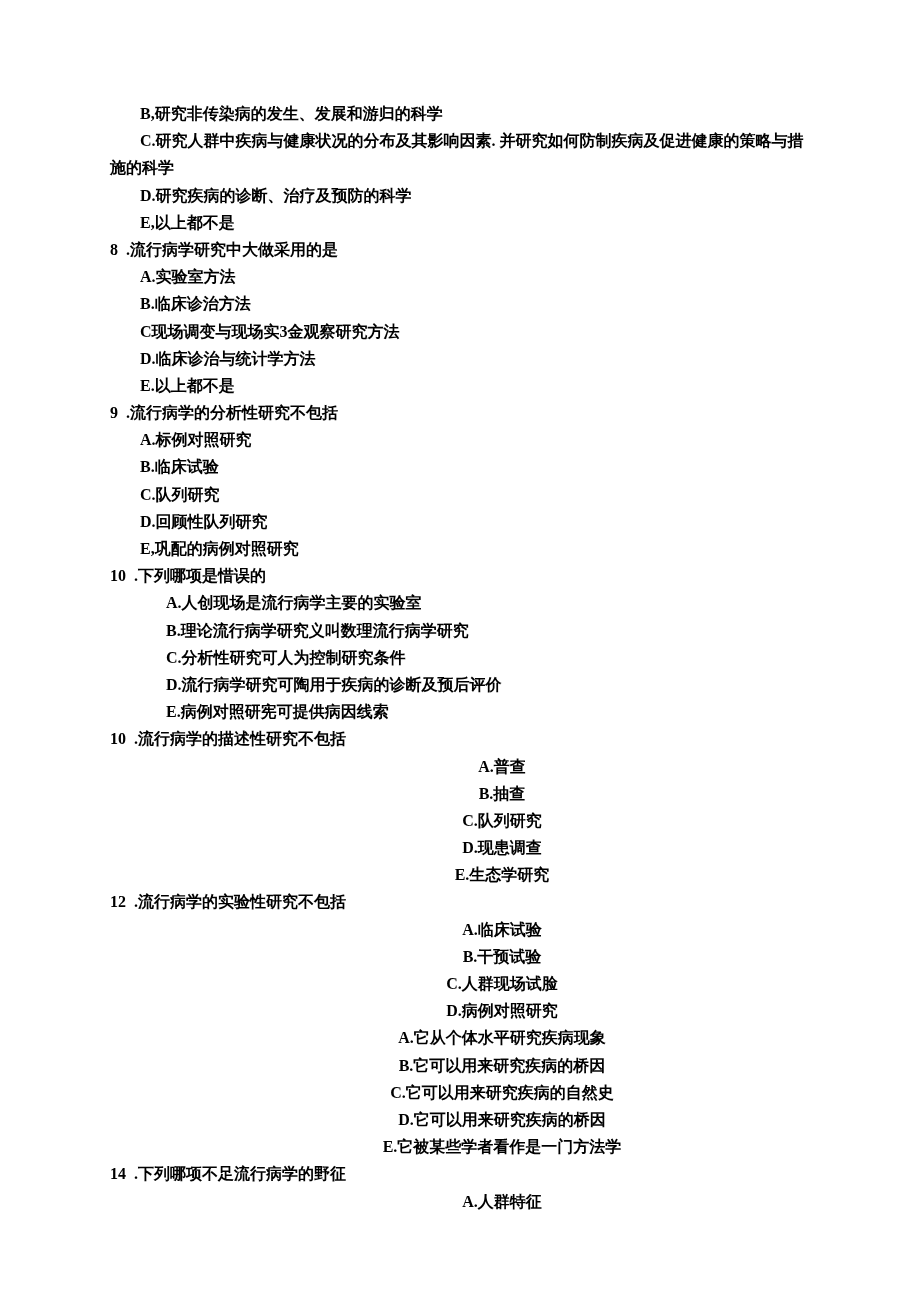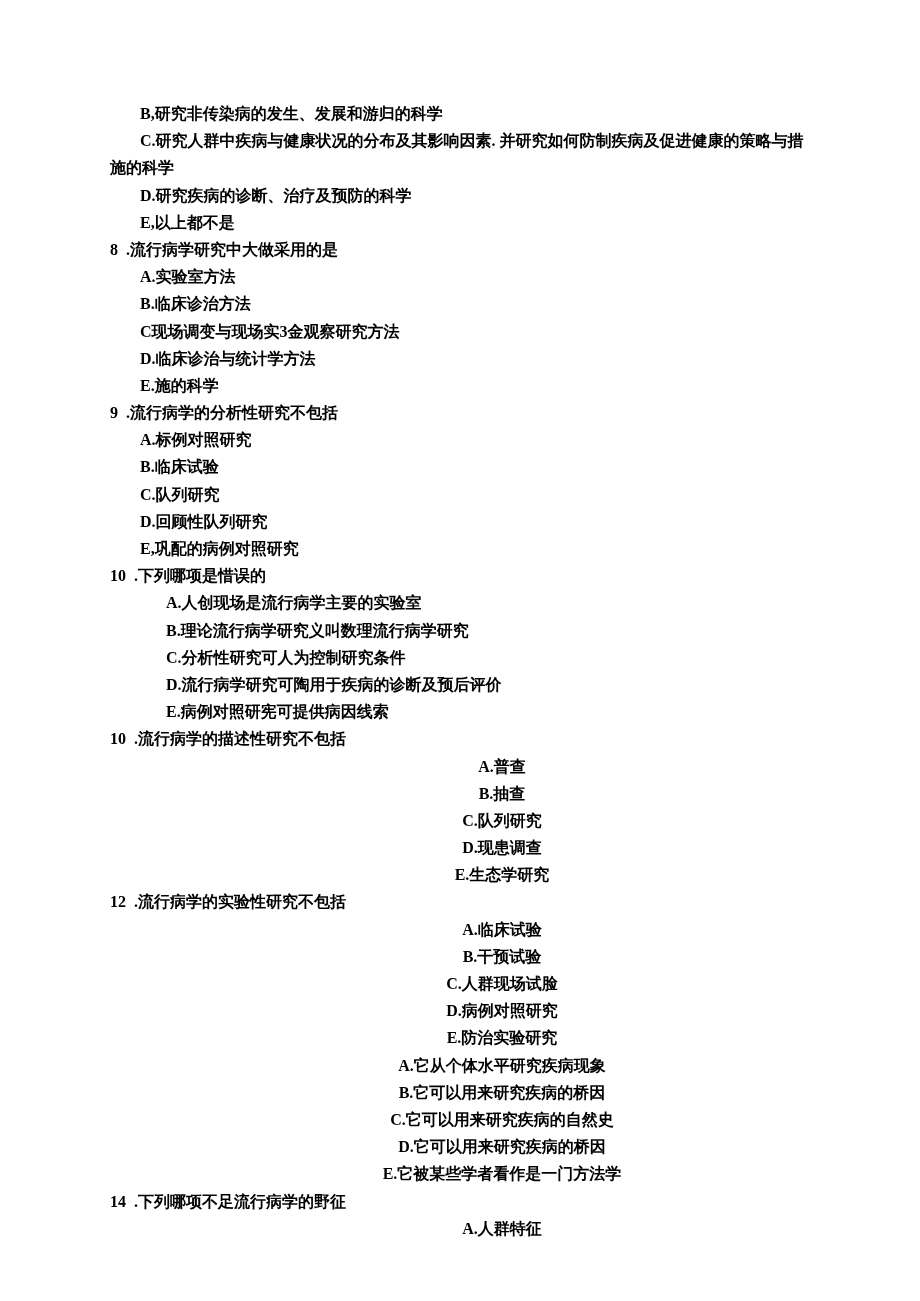--- a/index.html
+++ b/index.html
@@ -46,21 +46,21 @@
     <div class="line option-indent-1">B,研究非传染病的发生、发展和游归的科学</div>
     <div class="line option-indent-1">C.研究人群中疾病与健康状况的分布及其影响因素. 并研究如何防制疾病及促进健康的策略与措</div>
     <div class="line no-indent">施的科学</div>
     <div class="line option-indent-1">D.研究疾病的诊断、治疗及预防的科学</div>
     <div class="line option-indent-1">E,以上都不是</div>
     <div class="line q-line">8  .流行病学研究中大做采用的是</div>
     <div class="line option-indent-1">A.实验室方法</div>
     <div class="line option-indent-1">B.临床诊治方法</div>
     <div class="line option-indent-1">C现场调变与现场实3金观察研究方法</div>
     <div class="line option-indent-1">D.临床诊治与统计学方法</div>
-    <div class="line option-indent-1">E.施的科学</div>
+    <div class="line option-indent-1">E.以上都不是</div>
     <div class="line q-line">9  .流行病学的分析性研究不包括</div>
     <div class="line option-indent-1">A.标例对照研究</div>
     <div class="line option-indent-1">B.临床试验</div>
     <div class="line option-indent-1">C.队列研究</div>
     <div class="line option-indent-1">D.回顾性队列研究</div>
     <div class="line option-indent-1">E,巩配的病例对照研究</div>
     <div class="line q-line">10  .下列哪项是惜误的</div>
     <div class="line option-indent-2">A.人创现场是流行病学主要的实验室</div>
     <div class="line option-indent-2">B.理论流行病学研究义叫数理流行病学研究</div>
     <div class="line option-indent-2">C.分析性研究可人为控制研究条件</div>
@@ -70,21 +70,20 @@
     <div class="line option-indent-3">A.普查</div>
     <div class="line option-indent-3">B.抽查</div>
     <div class="line option-indent-3">C.队列研究</div>
     <div class="line option-indent-3">D.现患调查</div>
     <div class="line option-indent-3">E.生态学研究</div>
     <div class="line q-line">12  .流行病学的实验性研究不包括</div>
     <div class="line option-indent-3">A.临床试验</div>
     <div class="line option-indent-3">B.干预试验</div>
     <div class="line option-indent-3">C.人群现场试脸</div>
     <div class="line option-indent-3">D.病例对照研究</div>
-    <div class="line option-indent-3">E.防治实验研究</div>
     <div class="line option-indent-3">A.它从个体水平研究疾病现象</div>
     <div class="line option-indent-3">B.它可以用来研究疾病的桥因</div>
     <div class="line option-indent-3">C.它可以用来研究疾病的自然史</div>
     <div class="line option-indent-3">D.它可以用来研究疾病的桥因</div>
     <div class="line option-indent-3">E.它被某些学者看作是一门方法学</div>
     <div class="line q-line">14  .下列哪项不足流行病学的野征</div>
     <div class="line option-indent-3">A.人群特征</div>
   </div>
 
 </body></html>

